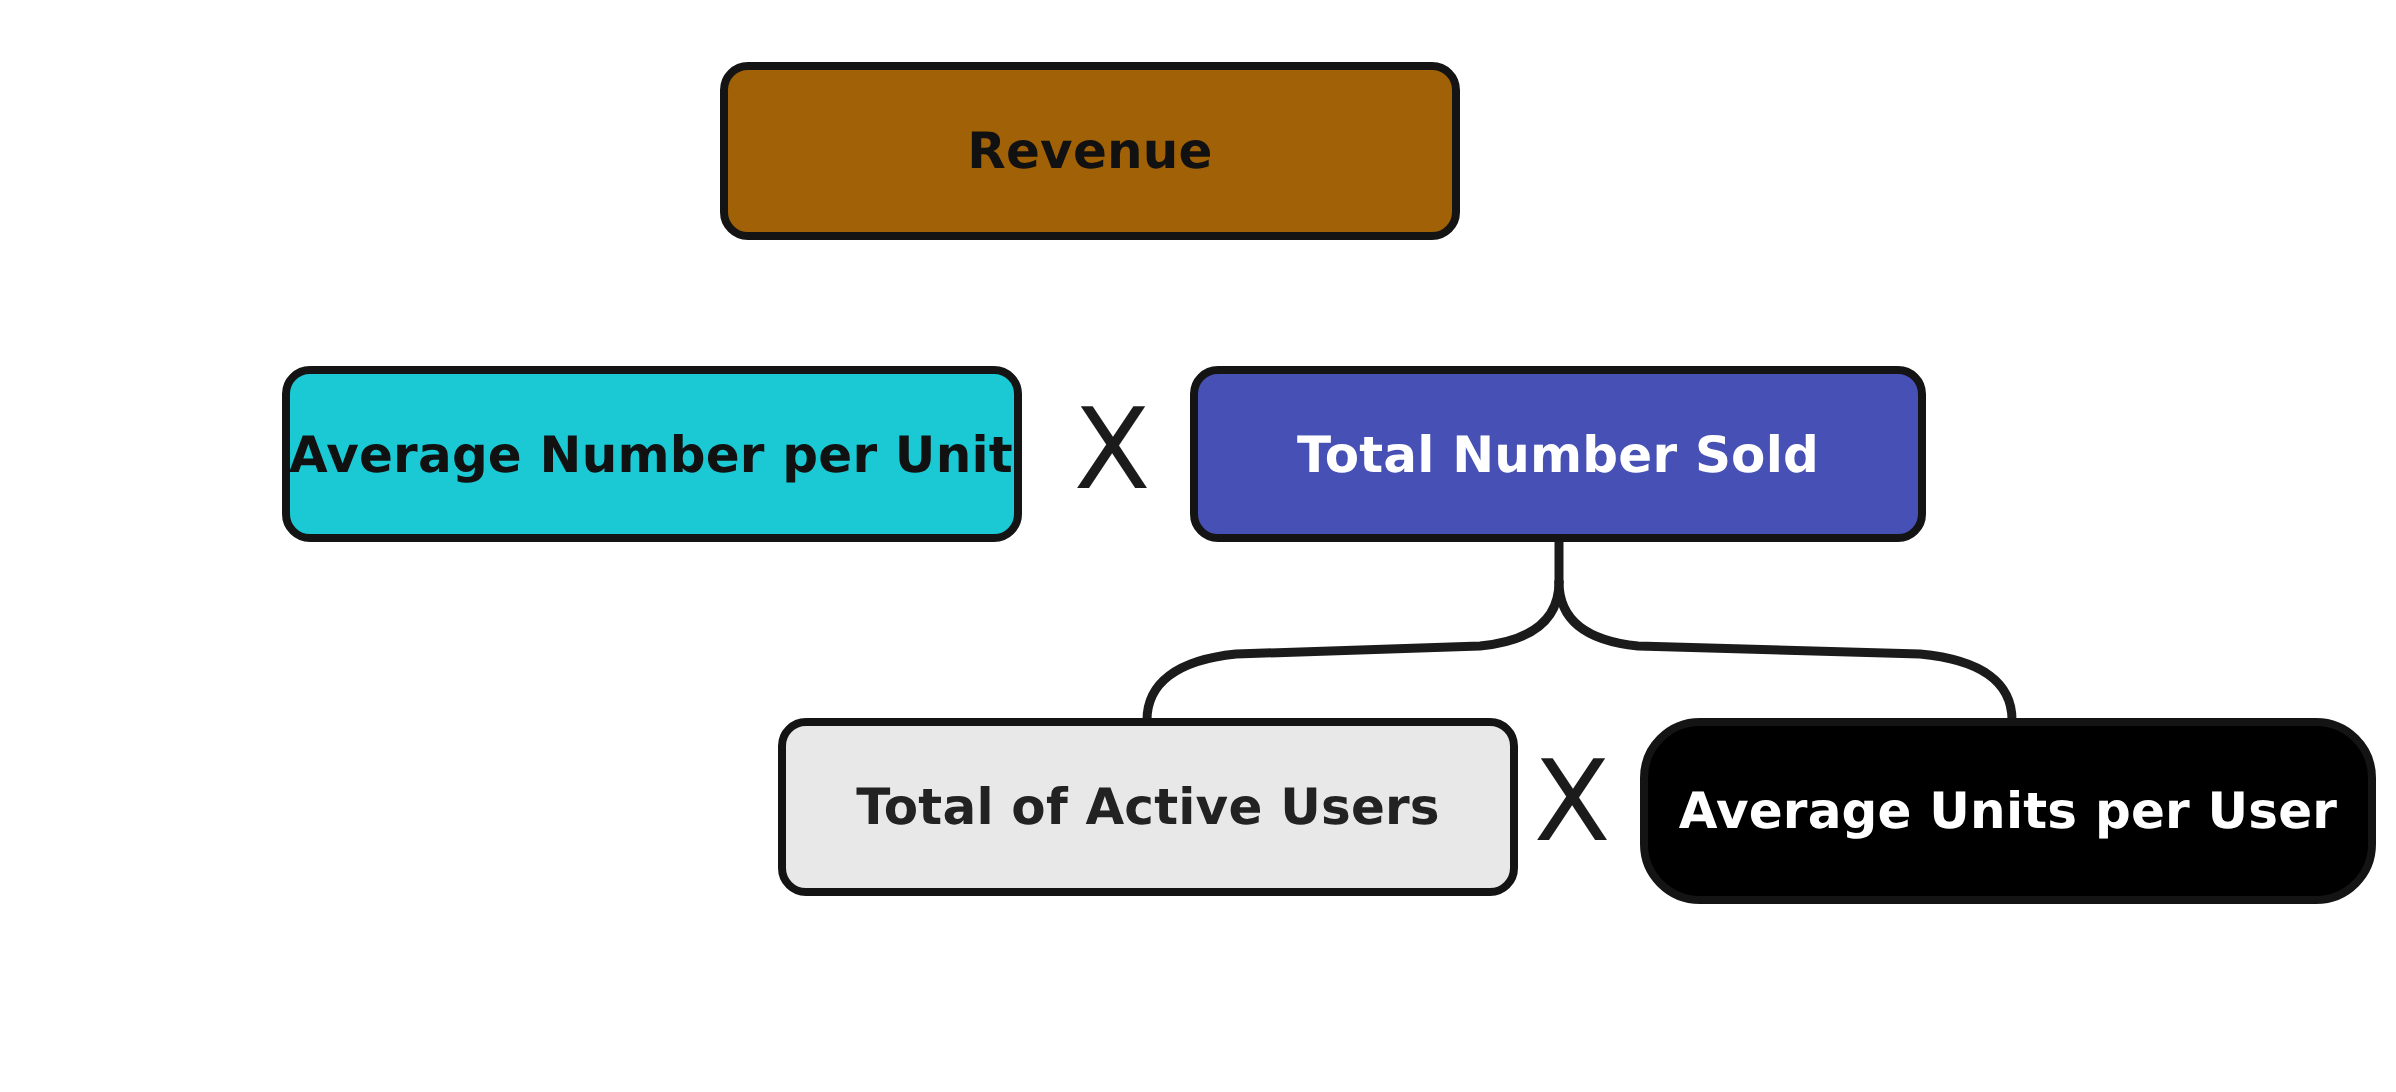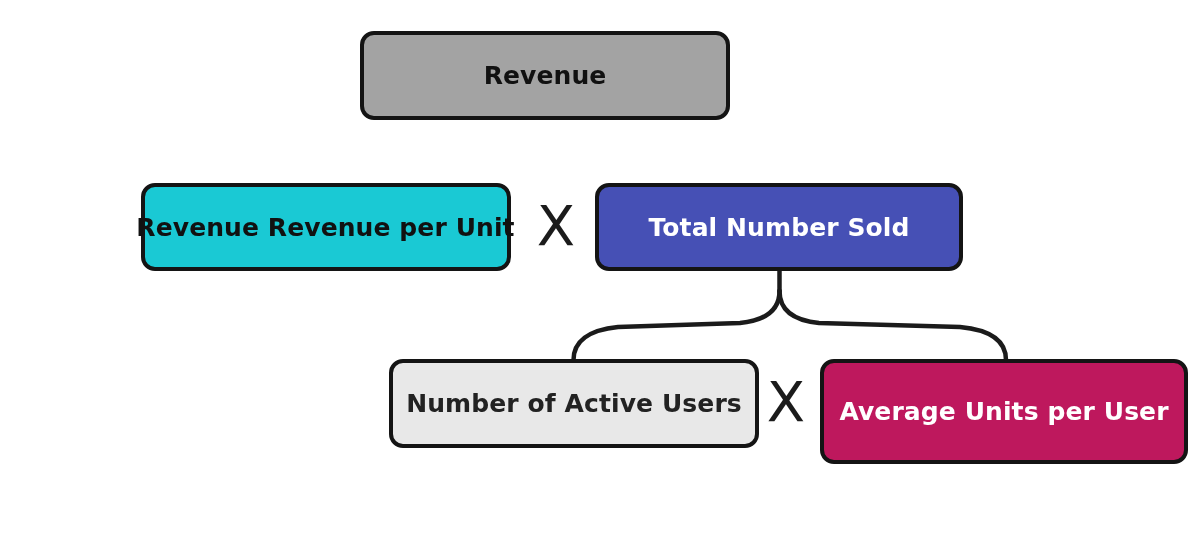--- a/index.html
+++ b/index.html
@@ -38,21 +38,21 @@
     white-space: nowrap;
     line-height: 1;
   }
 
   
   #node-revenue {
     left: 360px;
     top: 31px;
     width: 370px;
     height: 89px;
-    background: #a3a3a3;
+    background: #a16207;
   }
   #node-revenue .label {
     font-size: 25px;
     color: #111111;
   }
 
   
   #node-arpu {
     left: 141px;
     top: 183px;
@@ -90,22 +90,23 @@
   #node-users .label {
     font-size: 25px;
     color: #222222;
   }
 
   
   #node-upu {
     left: 820px;
     top: 359px;
     width: 368px;
-    height: 105px;
-    background: #be185d;
+    height: 93px;
+    background: #000000;
+    border-radius: 30px;
   }
   #node-upu .label {
     font-size: 25px;
     color: #ffffff;
   }
 
   
   .operator {
     position: absolute;
     font-family: "DejaVu Sans", "Liberation Sans", sans-serif;
@@ -164,33 +165,33 @@
              C 779.5 307, 789 320, 819 323
              L 960 327
              C 992 330, 1006 342, 1006 360"></path>
   </svg>
 
   <div class="node" id="node-revenue">
     <span class="label">Revenue</span>
   </div>
 
   <div class="node" id="node-arpu">
-    <span class="label">Revenue Revenue per Unit</span>
+    <span class="label">Average Number per Unit</span>
   </div>
 
   <div class="operator" id="operator-row2">
     <span>X</span>
   </div>
 
   <div class="node" id="node-units">
     <span class="label">Total Number Sold</span>
   </div>
 
   <div class="node" id="node-users">
-    <span class="label">Number of Active Users</span>
+    <span class="label">Total of Active Users</span>
   </div>
 
   <div class="operator" id="operator-row3">
     <span>X</span>
   </div>
 
   <div class="node" id="node-upu">
     <span class="label">Average Units per User</span>
   </div>
 

